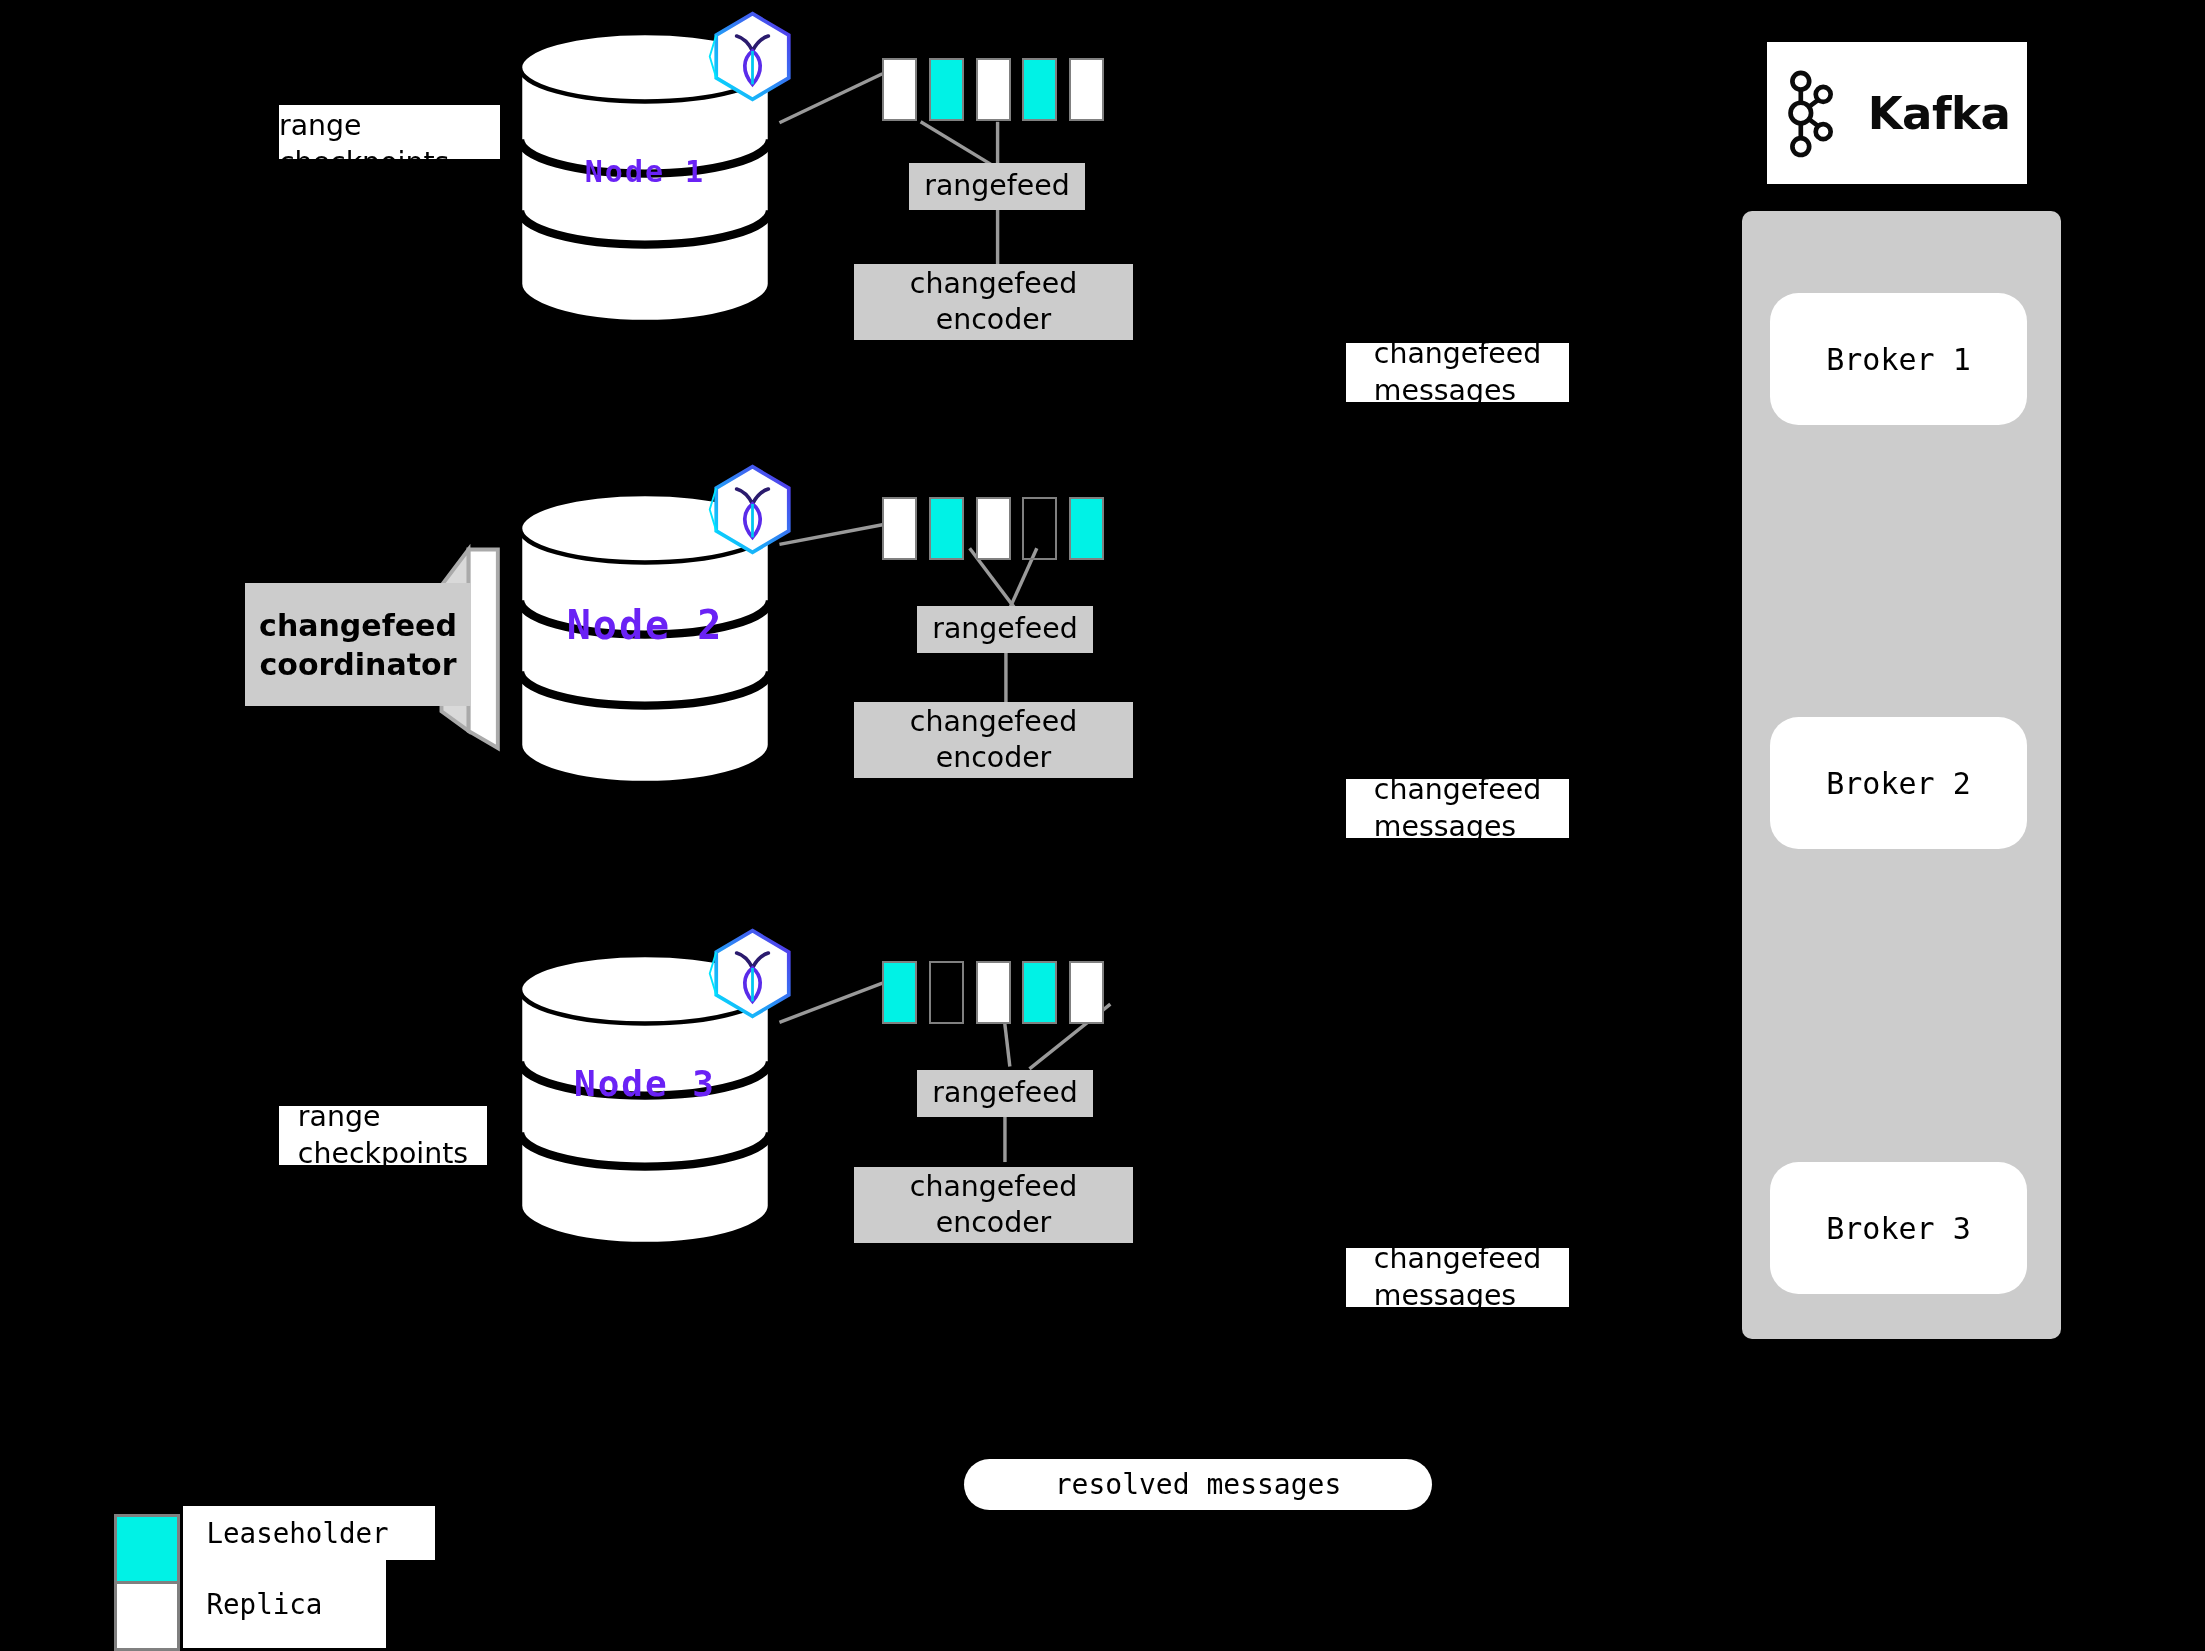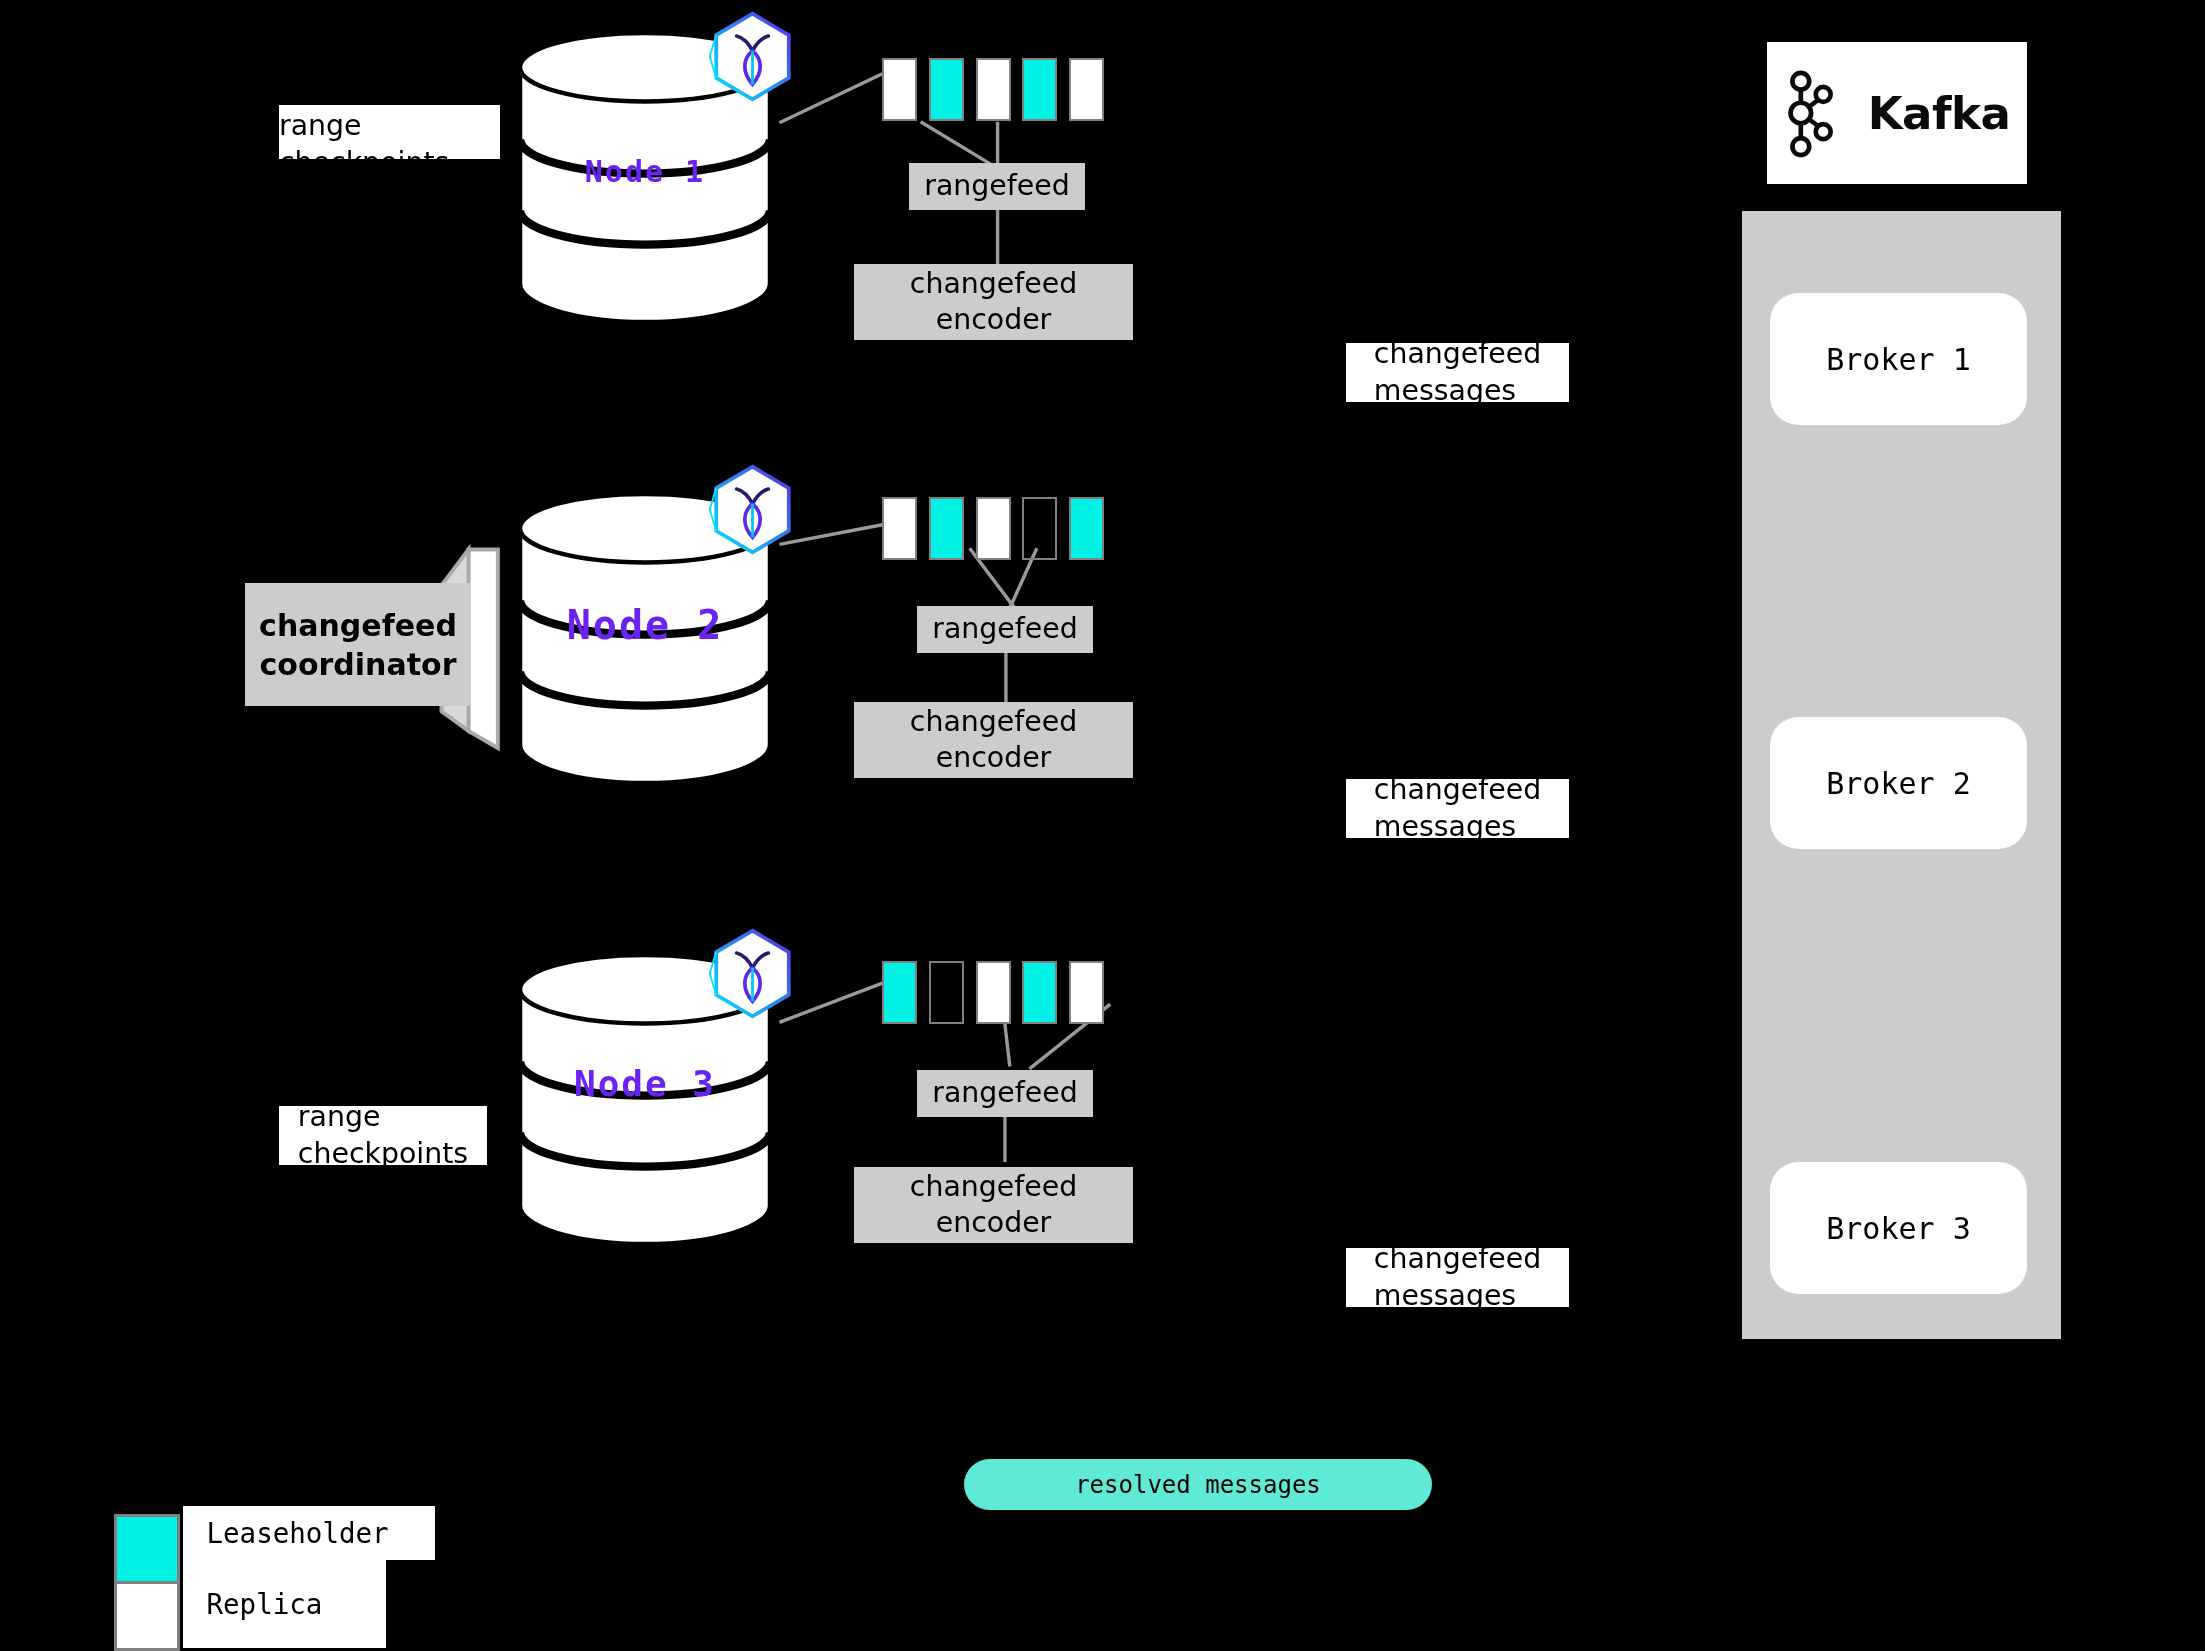--- a/index.html
+++ b/index.html
@@ -95,28 +95,28 @@
     align-items:center;
     justify-content:center;
     color:#000;
     font-family:"DejaVu Sans Mono","Liberation Mono",monospace;
     font-size:30px;
   }
 
   
   .pill{
     position:absolute;
-    background:#5eead4;
+    background:#ffffff;
     border-radius:490px;
     display:flex;
     align-items:center;
     justify-content:center;
     color:#000;
     font-family:"DejaVu Sans Mono","Liberation Mono",monospace;
-    font-size:24px;
+    font-size:28px;
   }
 
   
   .legend-swatch{
     position:absolute;
     box-sizing:border-box;
     border:3.4px solid #808080;
   }
   .legend-text{
     position:absolute;
@@ -345,21 +345,21 @@
         <circle cx="18" cy="16" r="9"></circle>
         <circle cx="42" cy="30" r="8"></circle>
         <circle cx="18" cy="50" r="11"></circle>
         <circle cx="42" cy="70" r="8"></circle>
         <circle cx="18" cy="86" r="9"></circle>
       </g>
     </svg>
     <span class="kafka-word">Kafka</span>
   </div>
 
-  <div class="kafka-panel" style="left:1742px;top:211px;width:319px;height:1128px;">
+  <div class="kafka-panel" style="left:1742px;top:211px;width:319px;height:1128px;border-radius:10px;">
     <div class="broker" style="left:28px;top:82px;width:257px;height:132px;">
       <span>Broker 1</span>
     </div>
     <div class="broker" style="left:28px;top:506px;width:257px;height:132px;">
       <span>Broker 2</span>
     </div>
     <div class="broker" style="left:28px;top:951px;width:257px;height:132px;">
       <span>Broker 3</span>
     </div>
   </div>

